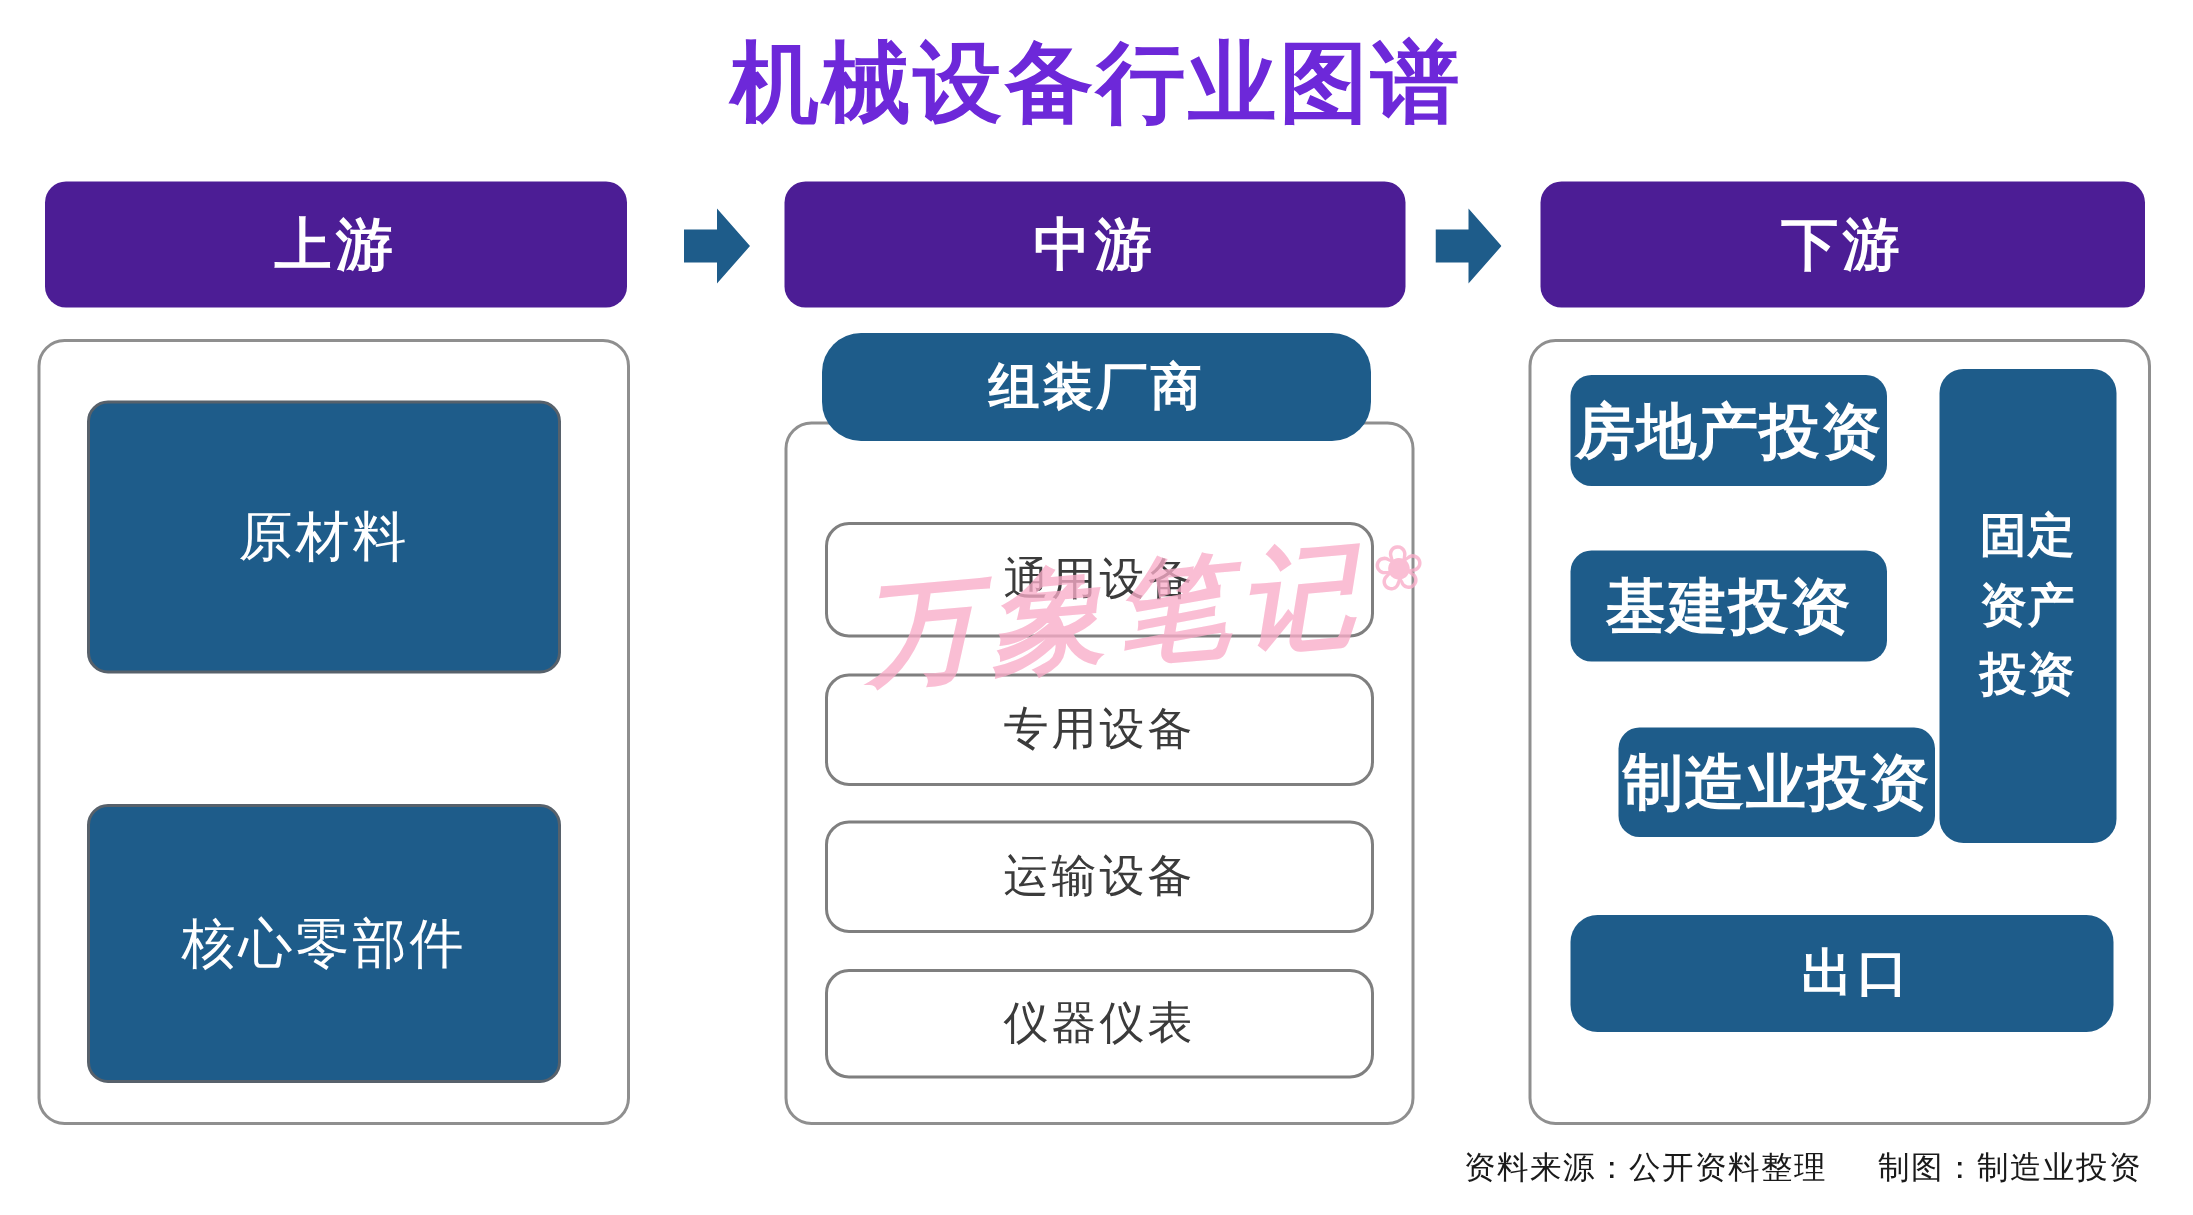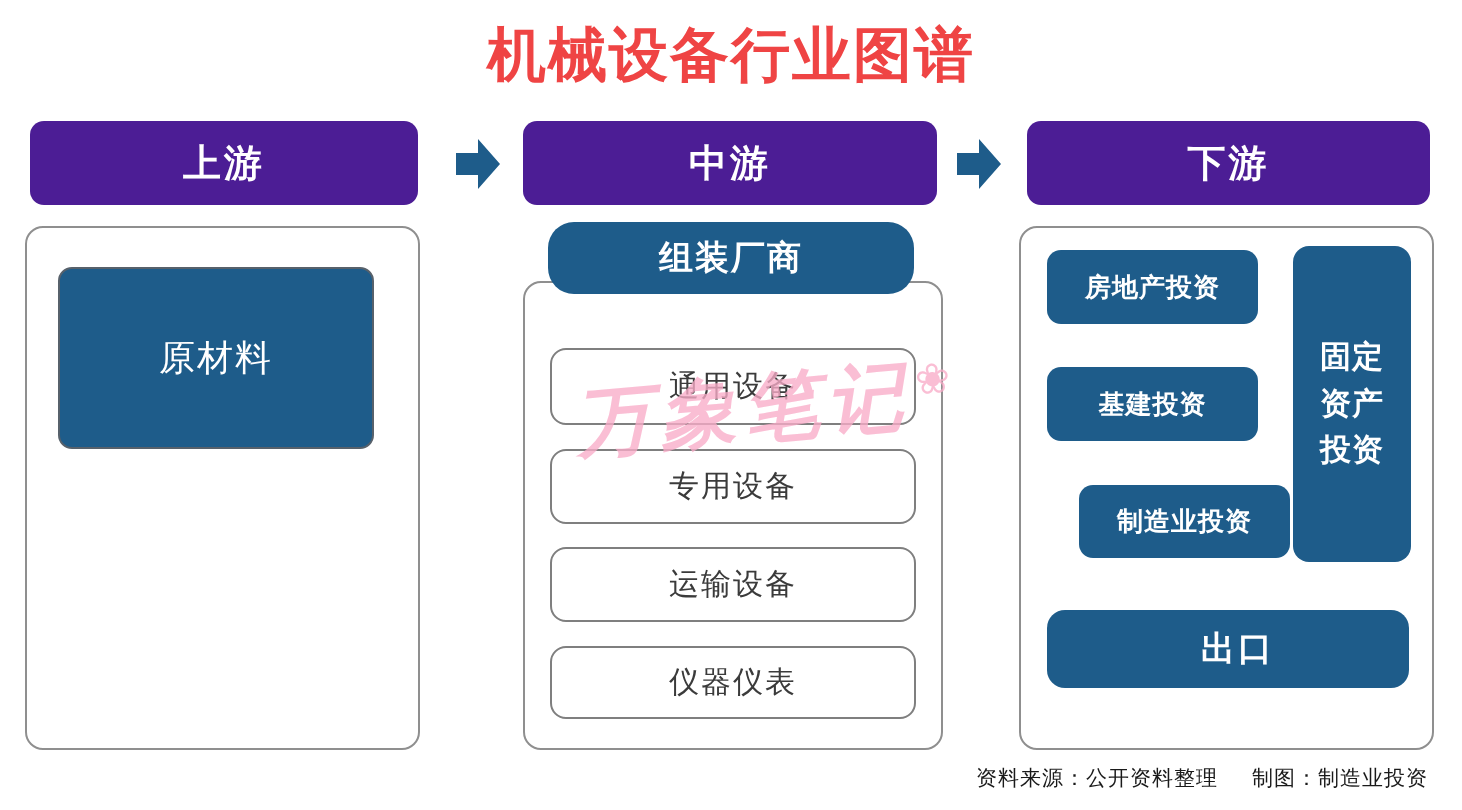--- a/index.html
+++ b/index.html
@@ -12,21 +12,21 @@
     overflow: hidden;
   }
   .abs { position: absolute; box-sizing: border-box; }
 
   .page-title {
     left: 0; right: 0; top: 16px;
     text-align: center;
     font-size: 59px;
     font-weight: 900;
     letter-spacing: 2px;
-    color: #ef4444;
+    color: #6d28d9;
   }
 
   .stage-header {
     height: 84px;
     background: #4c1d95;
     border-radius: 14px;
     display: flex; align-items: center; justify-content: center;
     color: #ffffff;
     font-size: 38px;
     font-weight: 700;
@@ -86,21 +86,21 @@
     font-weight: 400;
     letter-spacing: 2px;
   }
   .mid-item-1 { top: 348px; height: 77px; }
   .mid-item-2 { top: 449px; height: 75px; }
   .mid-item-3 { top: 547px; height: 75px; text-align: right; }
   .mid-item-4 { top: 646px; height: 73px; }
 
   .down-node {
     border-radius: 14px;
-    font-size: 26px;
+    font-size: 40px;
     font-weight: 700;
     letter-spacing: 1px;
   }
   .down-left { left: 1047px; width: 211px; height: 74px; }
   .down-left-1 { top: 250px; }
   .down-left-2 { top: 367px; }
   .down-left-3 { top: 485px; height: 73px; margin-left: 32px; }
 
   .down-tall {
     left: 1293px; top: 246px; width: 118px; height: 316px;
@@ -169,20 +169,21 @@
   <div class="abs flow-arrow arrow2">
     <svg width="44" height="54" viewBox="0 0 44 54">
         <polygon points="0,16 22,16 22,2 44,27 22,52 22,38 0,38" fill="#1E5C8A"></polygon>
       </svg>
   </div>
 
   <div class="abs stage-header hdr-down">下游</div>
 
   <div class="abs panel panel-up"></div>
   <div class="abs blue-node up-node up-node-1">原材料</div>
+  <div class="abs blue-node up-node up-node-2">核心零部件</div>
 
   <div class="abs panel panel-mid"></div>
   <div class="abs blue-node assembler-node">组装厂商</div>
   <div class="abs mid-item mid-item-1">通用设备</div>
   <div class="abs mid-item mid-item-2">专用设备</div>
   <div class="abs mid-item mid-item-3">运输设备</div>
   <div class="abs mid-item mid-item-4">仪器仪表</div>
 
   <div class="abs panel panel-down"></div>
   <div class="abs blue-node down-node down-left down-left-1">房地产投资</div>

